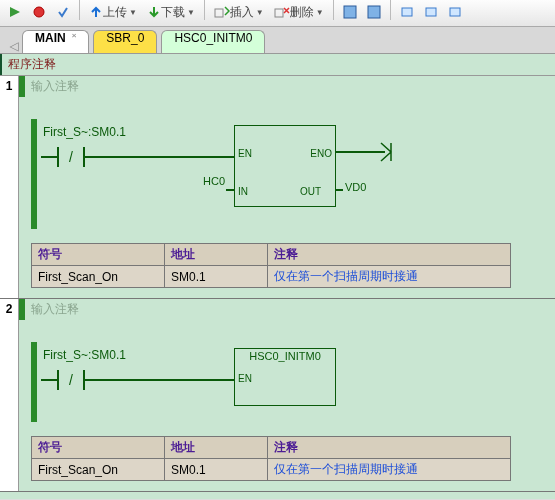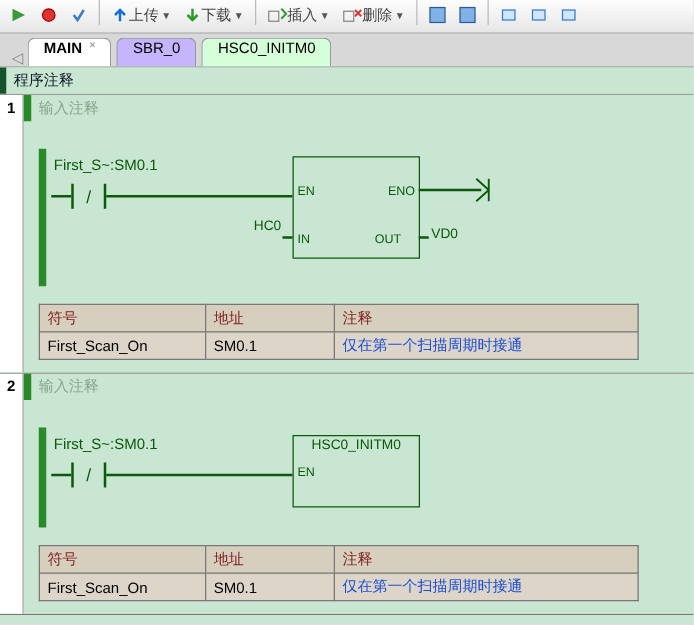--- a/index.html
+++ b/index.html
@@ -6,45 +6,45 @@
 .wrap{width:555px;height:500px;overflow:hidden;background:#ddd}
 .toolbar{height:26px;background:linear-gradient(#fdfdfd,#e6e6e6);border-bottom:1px solid #aaa;display:flex;align-items:flex-start;padding:0 4px;gap:2px}
 .tb-btn{display:inline-flex;align-items:center;height:22px;padding:0 3px;border:1px solid transparent;border-radius:2px;cursor:pointer}
 .tb-sep{width:1px;height:20px;background:#bbb;margin:0 3px}
 .tb-text{color:#444;font-size:12px}
 .dd-arrow{font-size:8px;margin-left:2px;color:#555}
 .tabs-row{display:flex;align-items:flex-end;height:26px;background:#d8d8d8;padding-left:6px}
 .nav-arrow{width:16px;text-align:center;color:#888}
 .tab{height:22px;padding:0 12px;margin-right:4px;border:1px solid #999;border-bottom:none;border-radius:6px 6px 0 0;display:flex;align-items:flex-start;cursor:pointer;font-size:12px}
 .tab.main{background:#fff;font-weight:bold}
-.tab.sbr{background:#c4b5fd}
+.tab.sbr{background:#fde047}
 .tab.hsc{background:#d4ffd9}
 .tab.int_{background:#ffc2c2}
 .workspace{background:#c9e6d2;height:446px;overflow:hidden}
 .prog-comment{border-top:1px solid #999;border-bottom:1px solid #999}
-.green-bar{border-left:5px solid #14532d;padding:2px 6px;color:#0f172a;background:#c9e6d2}
+.green-bar{border-left:2px solid #14532d;padding:2px 6px;color:#7f1d1d;background:#c9e6d2}
 .rung{display:flex;border-bottom:1px solid #777}
 .rung-no{width:18px;background:#fff;border-right:1px solid #999;text-align:center;font-weight:bold;padding-top:3px}
 .rung-body{flex:1;background:#c9e6d2}
 .in-comment{border-left:6px solid #2a8a2a;padding:2px 6px;color:#8aa58f}
 .ladder{position:relative;height:110px;margin:22px 0 14px 0}
 .rail{position:absolute;left:12px;top:0;width:6px;height:100%;background:#2a8a2a}
 .sym-label{position:absolute;left:24px;top:6px;color:#0a5a0a;font-size:12px;white-space:nowrap}
 .contact{position:absolute;left:22px;top:28px;height:20px;display:flex;align-items:center}
 .wire{height:2px;background:#0a5a0a}
 .cleg{width:2px;height:20px;background:#0a5a0a}
 .slash{position:absolute;left:0;right:0;top:0;bottom:0;color:#0a5a0a;font-size:14px;display:flex;align-items:center;justify-content:center}
 .box{position:absolute;border:1px solid #0a5a0a;background:#c9e6d2;font-size:11px}
 .box .title{text-align:center;border-bottom:1px solid transparent;padding:1px 2px;color:#0a5a0a}
 .pin{position:absolute;color:#0a5a0a;font-size:10px}
 .term{position:absolute;font-size:11px;color:#0a5a0a}
 .ladder2{height:80px}
 .tbl{margin:6px 12px 10px 12px;border-collapse:collapse;background:#ddd6c8}
 .tbl th,.tbl td{border:1px solid #777;padding:2px 6px;font-size:12px;text-align:left}
-.tbl th{background:#d7cfbd;color:#7f1d1d;font-weight:normal}
+.tbl th{background:#d7cfbd;color:#4c1d95;font-weight:bold}
 .tbl td.comment{color:#1d4ed8}
 .hline{position:absolute;height:2px;background:#0a5a0a}
 </style>
 </head>
 <body>
 <div class="wrap">
 
 <div class="toolbar">
   <span class="tb-btn">
         <svg width="14" height="14">

